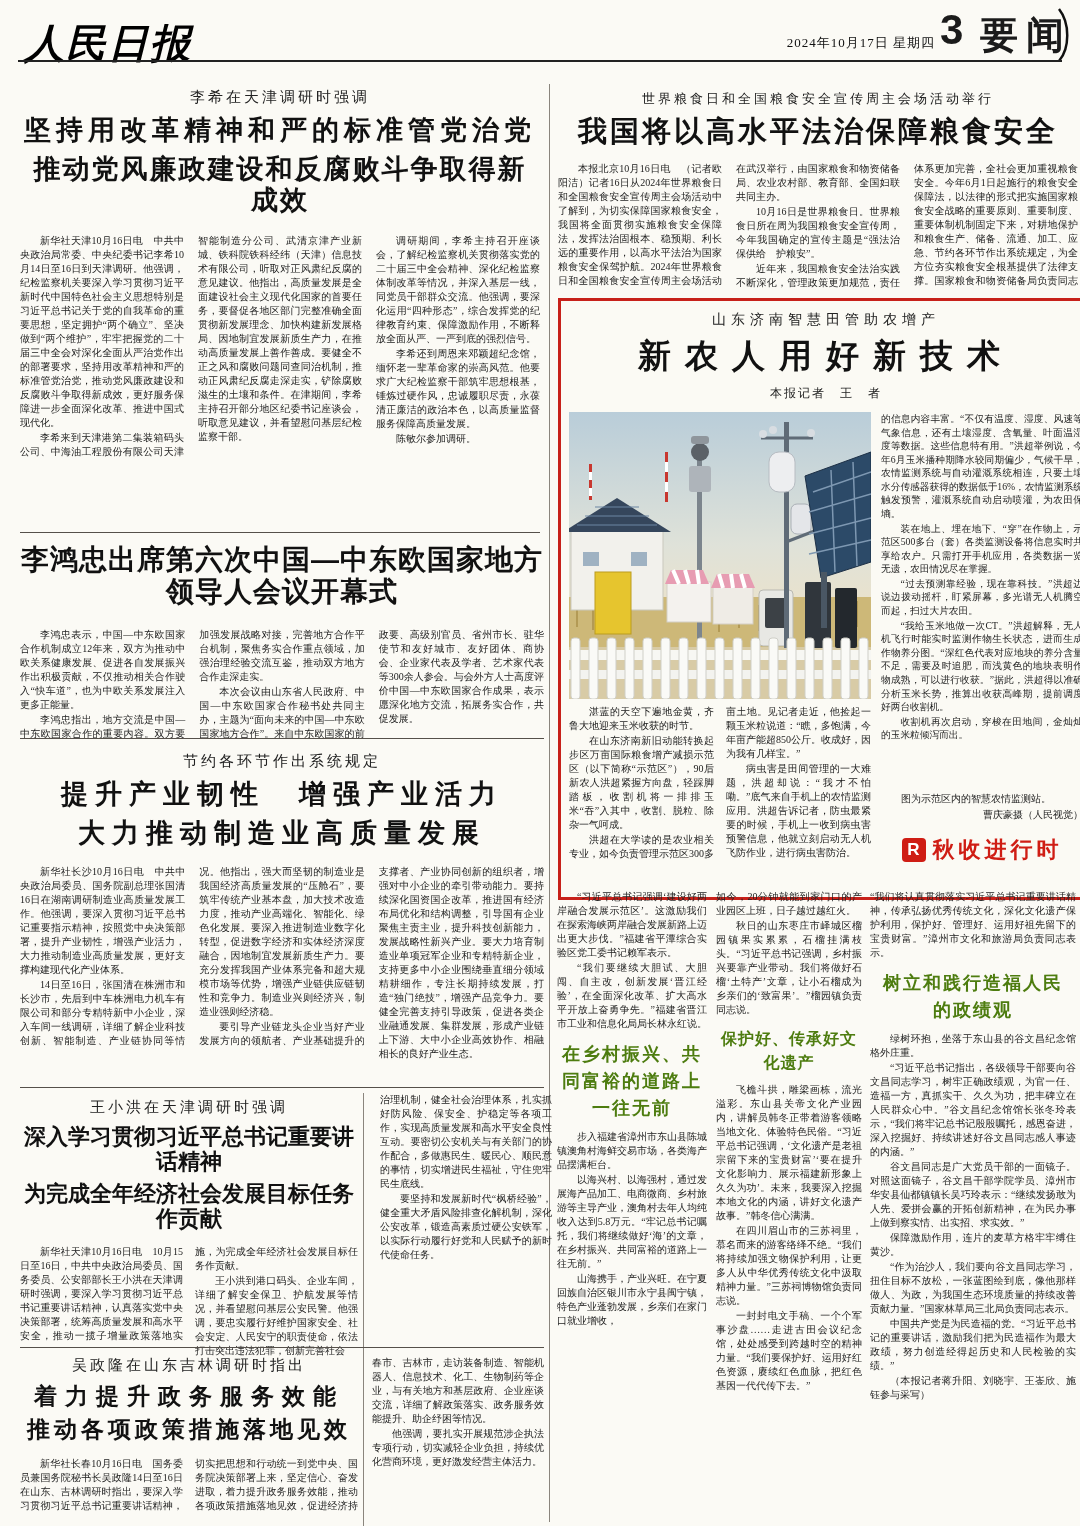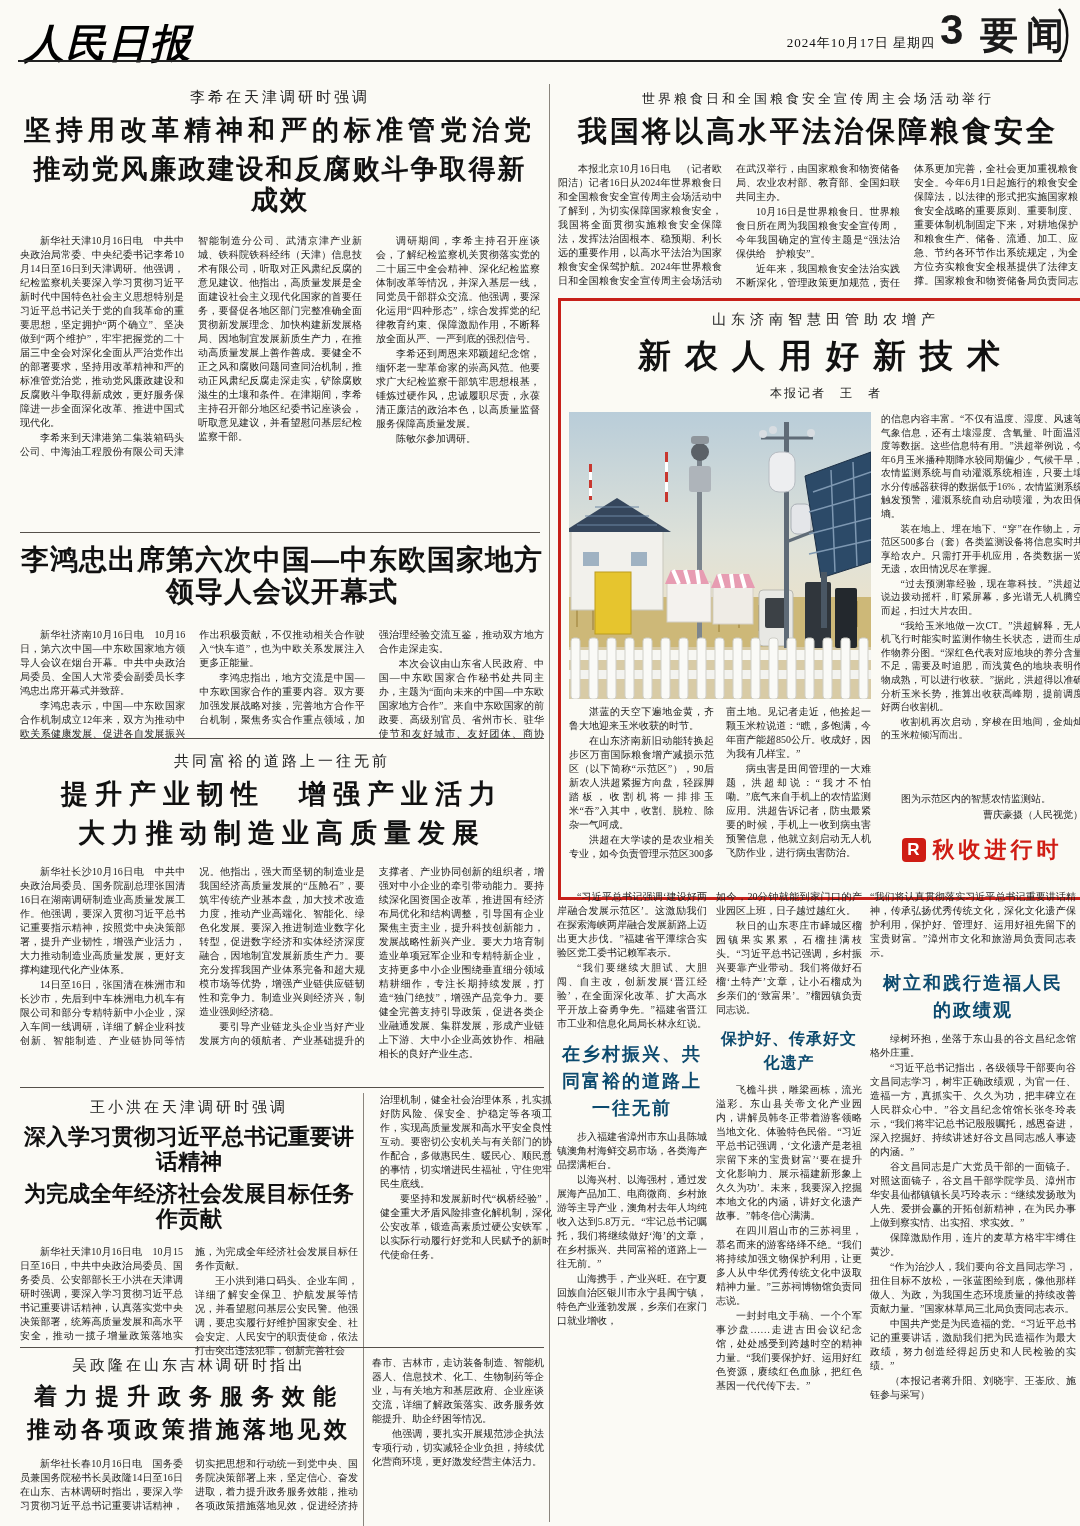--- a/index.html
+++ b/index.html
@@ -10,21 +10,21 @@
   .rule-v{position:absolute;width:0;border-left:1px solid #8a857d;}
   .kicker{text-align:center;font-size:15px;letter-spacing:3px;color:#222;}
   .kicker.small{font-size:13px;}
   .headline{text-align:center;font-family:"Liberation Sans",sans-serif;font-weight:bold;color:#111;line-height:1.15;}
   .body-text{font-size:10px;line-height:1.4;text-align:justify;overflow:hidden;color:#222;}
   .body-text p{margin:0 0 1px 0;text-indent:2em;}
   .cont p:first-child{text-indent:0;}
   .cols-3{column-count:3;column-gap:14px;}
   .cols-2{column-count:2;column-gap:12px;}
   .subhead{font-weight:bold;font-size:17px;letter-spacing:2px;text-align:center;line-height:1.5;
-           margin:10px 4px 8px 4px;color:#0c4a6e;font-family:"Liberation Serif",serif;}
+           margin:10px 4px 8px 4px;color:#4d7c0f;font-family:"Liberation Serif",serif;}
   .masthead-logo{font-family:"DejaVu Serif",serif;font-style:italic;font-weight:900;font-size:40px;
                  transform:skewX(-6deg);letter-spacing:2px;color:#000;}
   .m-date{font-size:13px;letter-spacing:1px;color:#111;}
   .m-pageno{font-family:"Liberation Sans",sans-serif;font-size:42px;font-weight:bold;}
   .m-section{font-family:"Liberation Sans",sans-serif;font-size:38px;font-weight:bold;letter-spacing:8px;}
   .red-box{position:absolute;border:3px solid #c7211a;background:#fbfaf4;}
   .box-byline{text-align:center;font-size:12px;letter-spacing:2px;color:#222;}
   .caption{font-size:10px;line-height:1.45;text-align:justify;color:#1b1b1b;}
   .caption .cap-line{text-indent:2em;}
   .credit{font-size:10px;text-align:right;margin-top:2px;}
@@ -64,30 +64,29 @@
         <p>调研期间，李希主持召开座谈会，了解纪检监察机关贯彻落实党的二十届三中全会精神、深化纪检监察体制改革等情况，并深入基层一线，同党员干部群众交流。他强调，要深化运用“四种形态”，综合发挥党的纪律教育约束、保障激励作用，不断释放全面从严、一严到底的强烈信号。</p>
         <p>李希还到周恩来邓颖超纪念馆，缅怀老一辈革命家的崇高风范。他要求广大纪检监察干部筑牢思想根基，锤炼过硬作风，忠诚履职尽责，永葆清正廉洁的政治本色，以高质量监督服务保障高质量发展。</p>
         <p>陈敏尔参加调研。</p>
       </div>
   </div>
   <div class="rule-h" style="left:20px;top:532px;width:520px;"></div>
 
   <div class="abs" style="left:20px;top:544px;width:524px;">
     <div class="headline" style="font-size:28px;letter-spacing:1px;">李鸿忠出席第六次中国—中东欧国家地方领导人会议开幕式</div>
     <div class="body-text cols-3" style="margin-top:20px;height:122px;">
-        <p>新华社济南10月16日电　10月16日，第六次中国—中东欧国家地方领导人会议在烟台开幕。中共中央政治局委员、全国人大常委会副委员长李鸿忠出席开幕式并致辞。</p>
         <p>李鸿忠表示，中国—中东欧国家合作机制成立12年来，双方为推动中欧关系健康发展、促进各自发展振兴作出积极贡献，不仅推动相关合作驶入“快车道”，也为中欧关系发展注入更多正能量。</p>
         <p>李鸿忠指出，地方交流是中国—中东欧国家合作的重要内容。双方要加强发展战略对接，完善地方合作平台机制，聚焦务实合作重点领域，加强治理经验交流互鉴，推动双方地方合作走深走实。</p>
         <p>本次会议由山东省人民政府、中国—中东欧国家合作秘书处共同主办，主题为“面向未来的中国—中东欧国家地方合作”。来自中东欧国家的前政要、高级别官员、省州市长、驻华使节和友好城市、友好团体、商协会、企业家代表及学者、艺术家代表等300余人参会。与会外方人士高度评价中国—中东欧国家合作成果，表示愿深化地方交流，拓展务实合作，共促发展。</p>
       </div>
   </div>
   <div class="rule-h" style="left:20px;top:738px;width:524px;"></div>
 
   <div class="abs" style="left:20px;top:752px;width:524px;">
-    <div class="kicker">共同富裕的道路上一往无前</div>
+    <div class="kicker">节约各环节作出系统规定</div>
     <div class="headline" style="font-size:27px;letter-spacing:7px;margin-top:8px;">提升产业韧性　增强产业活力</div>
     <div class="headline" style="font-size:27px;letter-spacing:7px;margin-top:8px;">大力推动制造业高质量发展</div>
     <div class="body-text cols-3" style="margin-top:16px;height:212px;">
         <p>新华社长沙10月16日电　中共中央政治局委员、国务院副总理张国清16日在湖南调研制造业高质量发展工作。他强调，要深入贯彻习近平总书记重要指示精神，按照党中央决策部署，提升产业韧性，增强产业活力，大力推动制造业高质量发展，更好支撑构建现代化产业体系。</p>
         <p>14日至16日，张国清在株洲市和长沙市，先后到中车株洲电力机车有限公司和部分专精特新中小企业，深入车间一线调研，详细了解企业科技创新、智能制造、产业链协同等情况。他指出，强大而坚韧的制造业是我国经济高质量发展的“压舱石”，要筑牢传统产业基本盘，加大技术改造力度，推动产业高端化、智能化、绿色化发展。要深入推进制造业数字化转型，促进数字经济和实体经济深度融合，因地制宜发展新质生产力。要充分发挥我国产业体系完备和超大规模市场等优势，增强产业链供应链韧性和竞争力。制造业兴则经济兴，制造业强则经济稳。</p>
         <p>要引导产业链龙头企业当好产业发展方向的领航者、产业基础提升的支撑者、产业协同创新的组织者，增强对中小企业的牵引带动能力。要持续深化国资国企改革，推进国有经济布局优化和结构调整，引导国有企业聚焦主责主业，提升科技创新能力，发展战略性新兴产业。要大力培育制造业单项冠军企业和专精特新企业，支持更多中小企业围绕垂直细分领域精耕细作，专注长期持续发展，打造“独门绝技”，增强产品竞争力。要健全完善支持引导政策，促进各类企业融通发展、集群发展，形成产业链上下游、大中小企业高效协作、相融相长的良好产业生态。</p>
       </div>
   </div>
   <div class="rule-h" style="left:20px;top:1087px;width:524px;"></div>
   <div class="rule-v" style="left:363px;top:1093px;height:433px;"></div>

